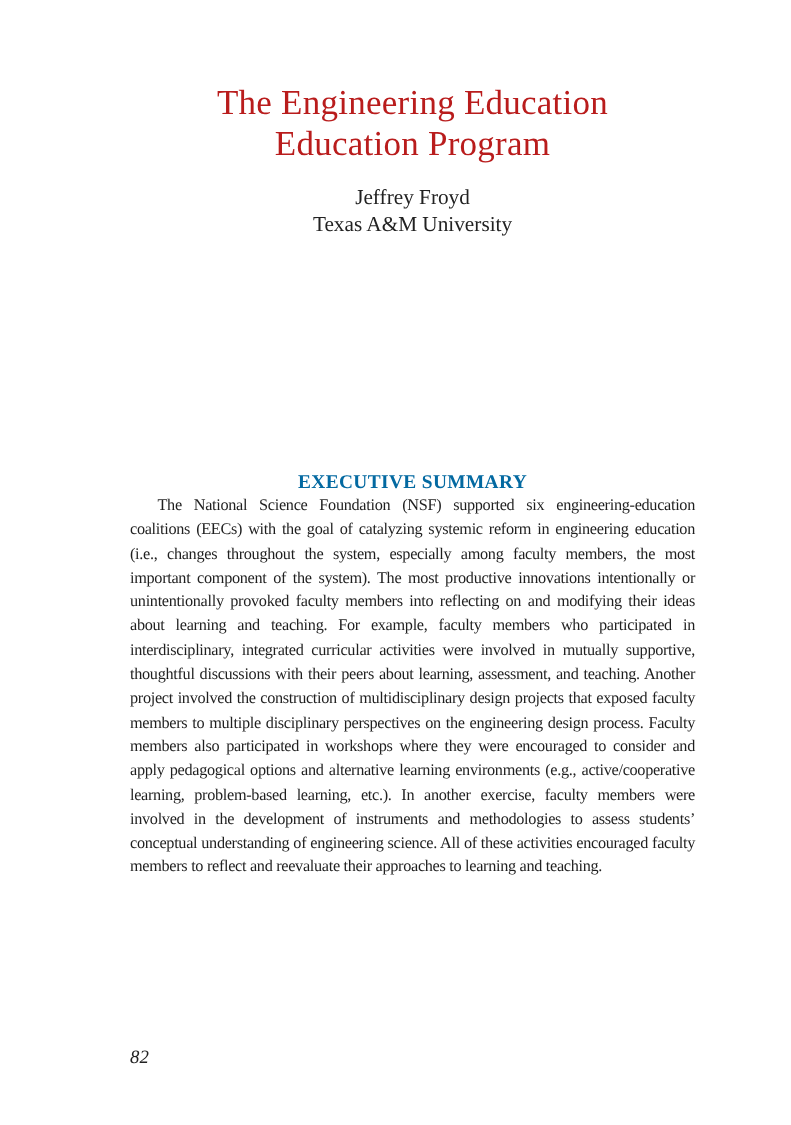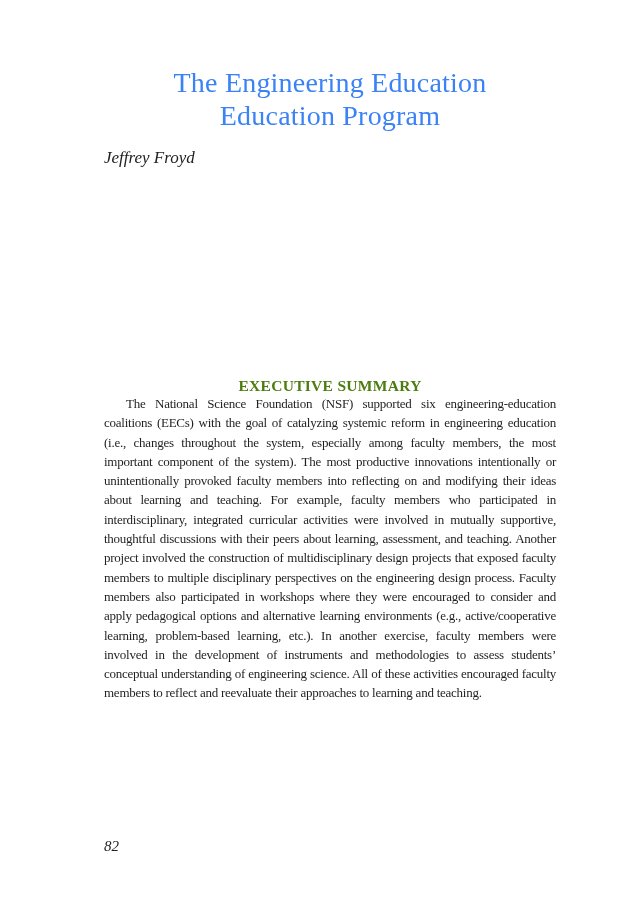--- a/index.html
+++ b/index.html
@@ -18,44 +18,43 @@
   }
   .title {
     position: absolute;
     top: 66px;
     left: 104px;
     width: 452px;
     text-align: center;
     font-size: 28px;
     line-height: 33px;
     font-weight: 400;
-    color: #3b82f6;
+    color: #b91c1c;
     letter-spacing: 0.2px;
   }
   .byline {
     position: absolute;
     top: 147px;
     left: 104px;
     width: 452px;
-    text-align: left;
-    font-style: italic;
+    text-align: center;
     font-size: 17px;
     line-height: 22px;
     color: #222222;
   }
   .section-heading {
     position: absolute;
     top: 377px;
     left: 104px;
     width: 452px;
     text-align: center;
     font-weight: 700;
     font-size: 15.5px;
     letter-spacing: 0.3px;
-    color: #4d7c0f;
+    color: #0369a1;
   }
   .body-text {
     position: absolute;
     top: 394px;
     left: 104px;
     width: 452px;
     margin: 0;
     text-align: justify;
     text-indent: 22px;
     font-size: 13px;
@@ -78,20 +77,21 @@
 
 <div class="page">
 
   <div class="title">
       <div>The Engineering Education</div>
       <div>Education Program</div>
     </div>
 
   <div class="byline">
     <div>Jeffrey Froyd</div>
+    <div>Texas A&amp;M University</div>
   </div>
 
   <div class="section-heading">EXECUTIVE SUMMARY</div>
 
   <p class="body-text">The National Science Foundation (NSF) supported six engineering-education coalitions (EECs) with the goal of catalyzing systemic reform in engineering education (i.e., changes throughout the system, especially among faculty members, the most important component of the system). The most productive innovations intentionally or unintentionally provoked faculty members into reflecting on and modifying their ideas about learning and teaching. For example, faculty members who participated in interdisciplinary, integrated curricular activities were involved in mutually supportive, thoughtful discussions with their peers about learning, assessment, and teaching. Another project involved the construction of multidisciplinary design projects that exposed faculty members to multiple disciplinary perspectives on the engineering design process. Faculty members also participated in workshops where they were encouraged to consider and apply pedagogical options and alternative learning environments (e.g., active/cooperative learning, problem-based learning, etc.). In another exercise, faculty members were involved in the development of instruments and methodologies to assess students’ conceptual understanding of engineering science. All of these activities encouraged faculty members to reflect and reevaluate their approaches to learning and teaching.</p>
 
   <div class="folio">82</div>
 
 </div>
 

